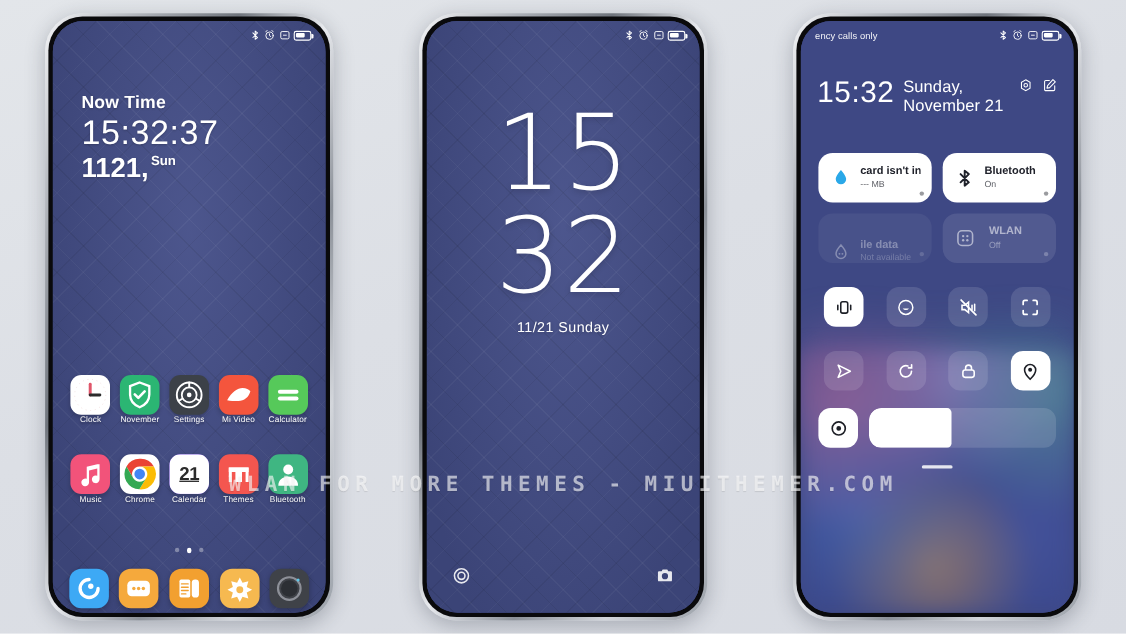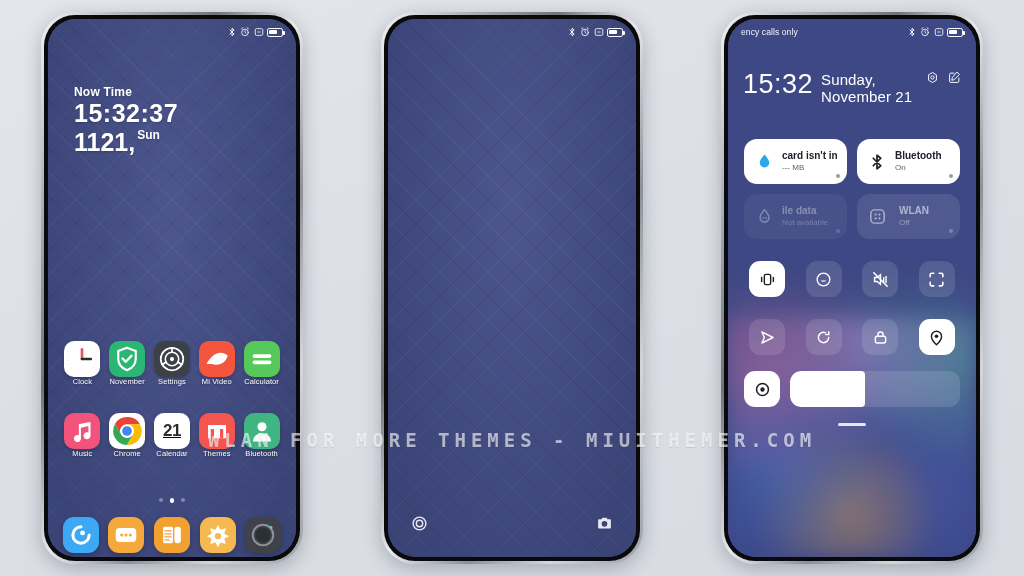--- a/index.html
+++ b/index.html
@@ -101,22 +101,22 @@
     content:""; position:absolute; right:-2.6px; top:2.3px;
     width:1.6px; height:3.8px; background:#fff; border-radius:0 1px 1px 0;
   }
   .sb-batt i{ position:absolute; left:1.2px; top:1.2px; bottom:1.2px; width:8px; background:#fff; border-radius:1px; display:block;}
 
   
   .nowtime {
     position: absolute; left: 26px; top: 66px; z-index: 5;
     color: #fff; text-shadow: 0 1px 2px rgba(0,0,0,.22);
   }
-  .nowtime .lbl { font-size: 12px; font-weight: 700; letter-spacing: .2px; }
-  .nowtime .big { font-size: 25px; font-weight: 700; letter-spacing: .5px; line-height: 1.18; }
+  .nowtime .lbl { font-size: 16px; font-weight: 700; letter-spacing: .2px; }
+  .nowtime .big { font-size: 31px; font-weight: 400; letter-spacing: .5px; line-height: 1.18; }
   .nowtime .date { font-size: 25px; font-weight: 700; line-height: 1.05; display:flex; align-items:flex-start; }
   .nowtime .date .dow { font-size: 12px; font-weight: 600; margin-left: 2px; margin-bottom: 3px; }
 
   .appgrid {
     position: absolute; left: 12px; right: 12px; z-index: 5;
     display: grid; grid-template-columns: repeat(5, 1fr);
     row-gap: 14px;
   }
   #grid-row1 { top: 322px; }
   #grid-row2 { top: 394px; }
@@ -207,21 +207,21 @@
     position: absolute; left: 16px; right: 16px; top: 120px; z-index: 6;
     display: grid; grid-template-columns: 1fr 1fr; gap: 10px;
   }
   .qs-card {
     height: 45px; border-radius: 13px;
     display: flex; align-items: center; padding: 0 10px; gap: 8px;
     position: relative; overflow: hidden;
   }
   .qs-card.on { background: #fff; color: #20222b; }
   .qs-card.off { background: rgba(255,255,255,0.10); color: rgba(255,255,255,0.55); gap: 12px; }
-  .qs-card.dim { background: rgba(255,255,255,0.055); color: rgba(255,255,255,0.34); }
+  .qs-card.dim { background: rgba(255,255,255,0.055); color: rgba(255,255,255,0.34); align-items: flex-end; }
   .qs-ic { width: 20px; height: 20px; flex: 0 0 20px; display:flex; align-items:center; justify-content:center; }
   .qs-txt { display: flex; flex-direction: column; line-height: 1.25; overflow: hidden; }
   .qs-title { font-size: 10px; font-weight: 600; white-space: nowrap; }
   .qs-sub { font-size: 8px; opacity: .72; white-space: nowrap; }
   .qs-card .dotmark{
     position:absolute; right:7px; bottom:6px; width:4px; height:4px;
     border-radius:50%; background: currentColor; opacity:.45;
   }
 
   .qs-toggles {
@@ -474,20 +474,25 @@
               <rect x="3" y="4" width="18" height="16" rx="3"></rect>
                 <path d="M8 12h8"></path>
             </svg>
           </span>
           <span class="sb-batt">
               <i></i>
             </span>
         </div>
       </div>
 
+      <div class="lockclock">
+        <div class="hh">15</div>
+        <div class="mm">32</div>
+        <div class="ldate">11/21  Sunday</div>
+      </div>
 
       <div class="lock-shortcuts">
         <div class="lock-sc">
           <svg viewBox="0 0 24 24" width="17" height="17" fill="none" stroke="currentColor" stroke-width="2">
             <circle cx="12" cy="12" r="9"></circle>
               <circle cx="12" cy="12" r="4.5"></circle>
           </svg>
         </div>
         <div class="lock-sc">
           <svg viewBox="0 0 24 24" width="17" height="17" fill="currentColor">

